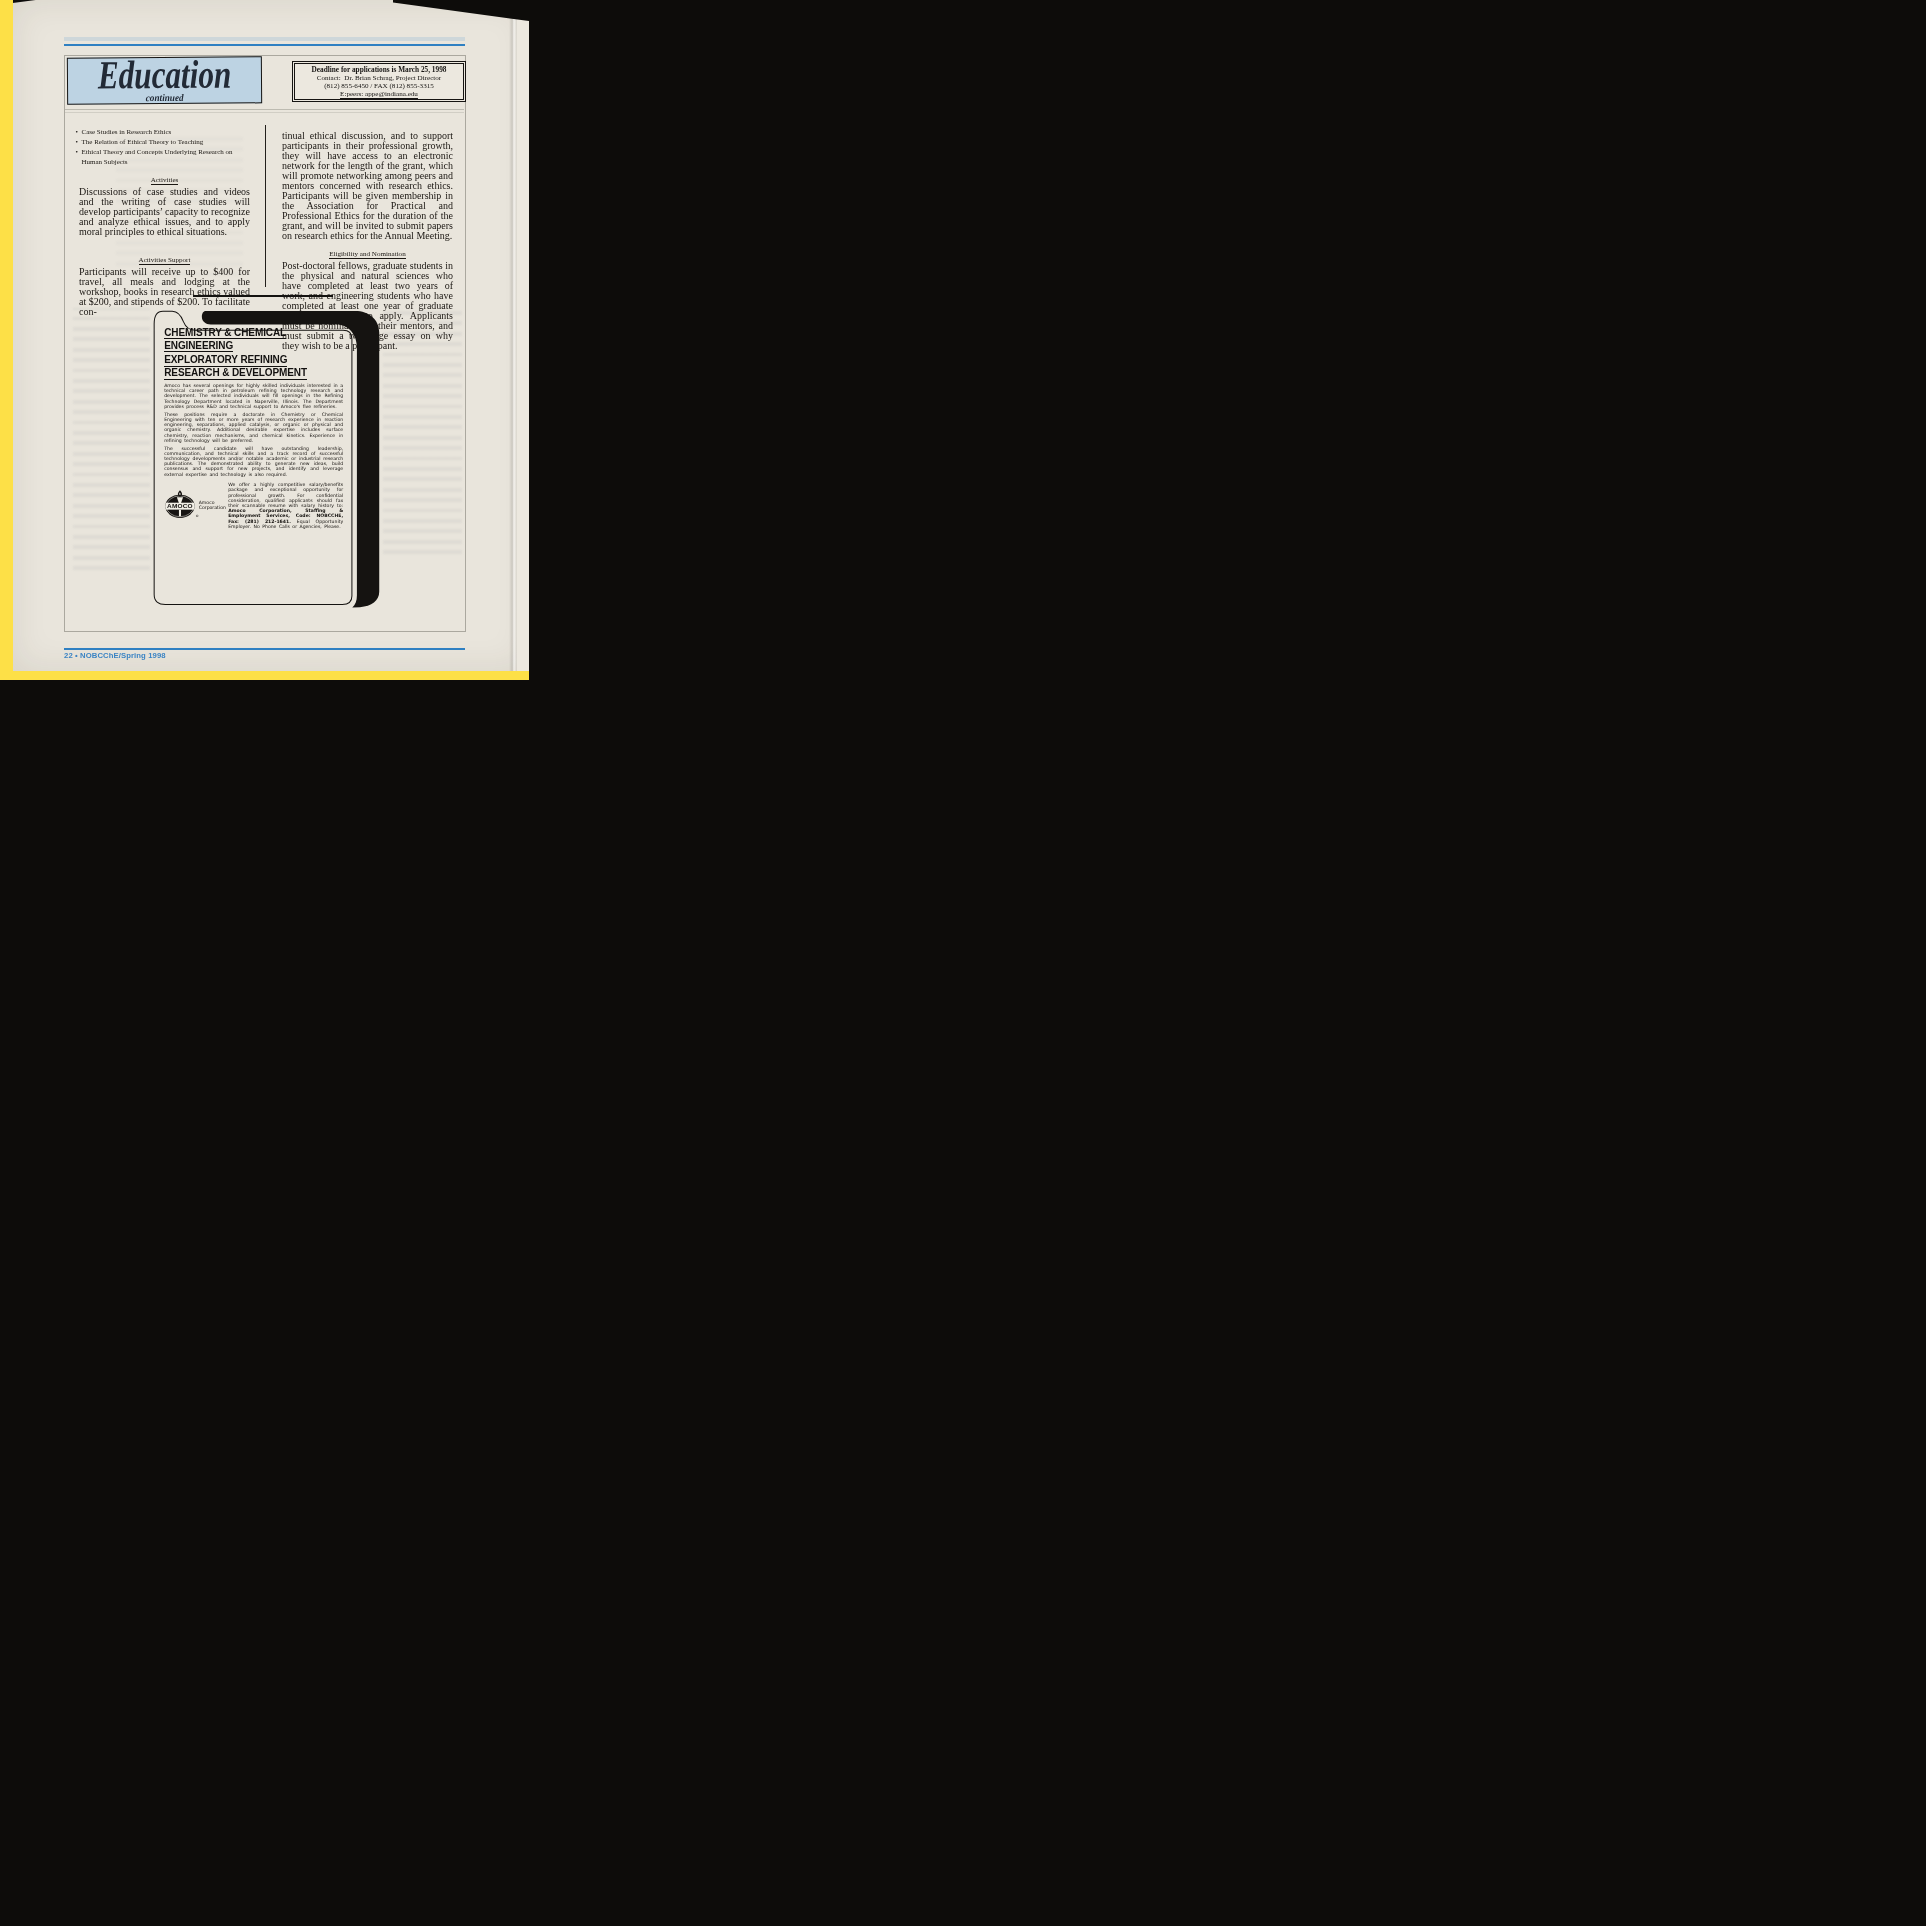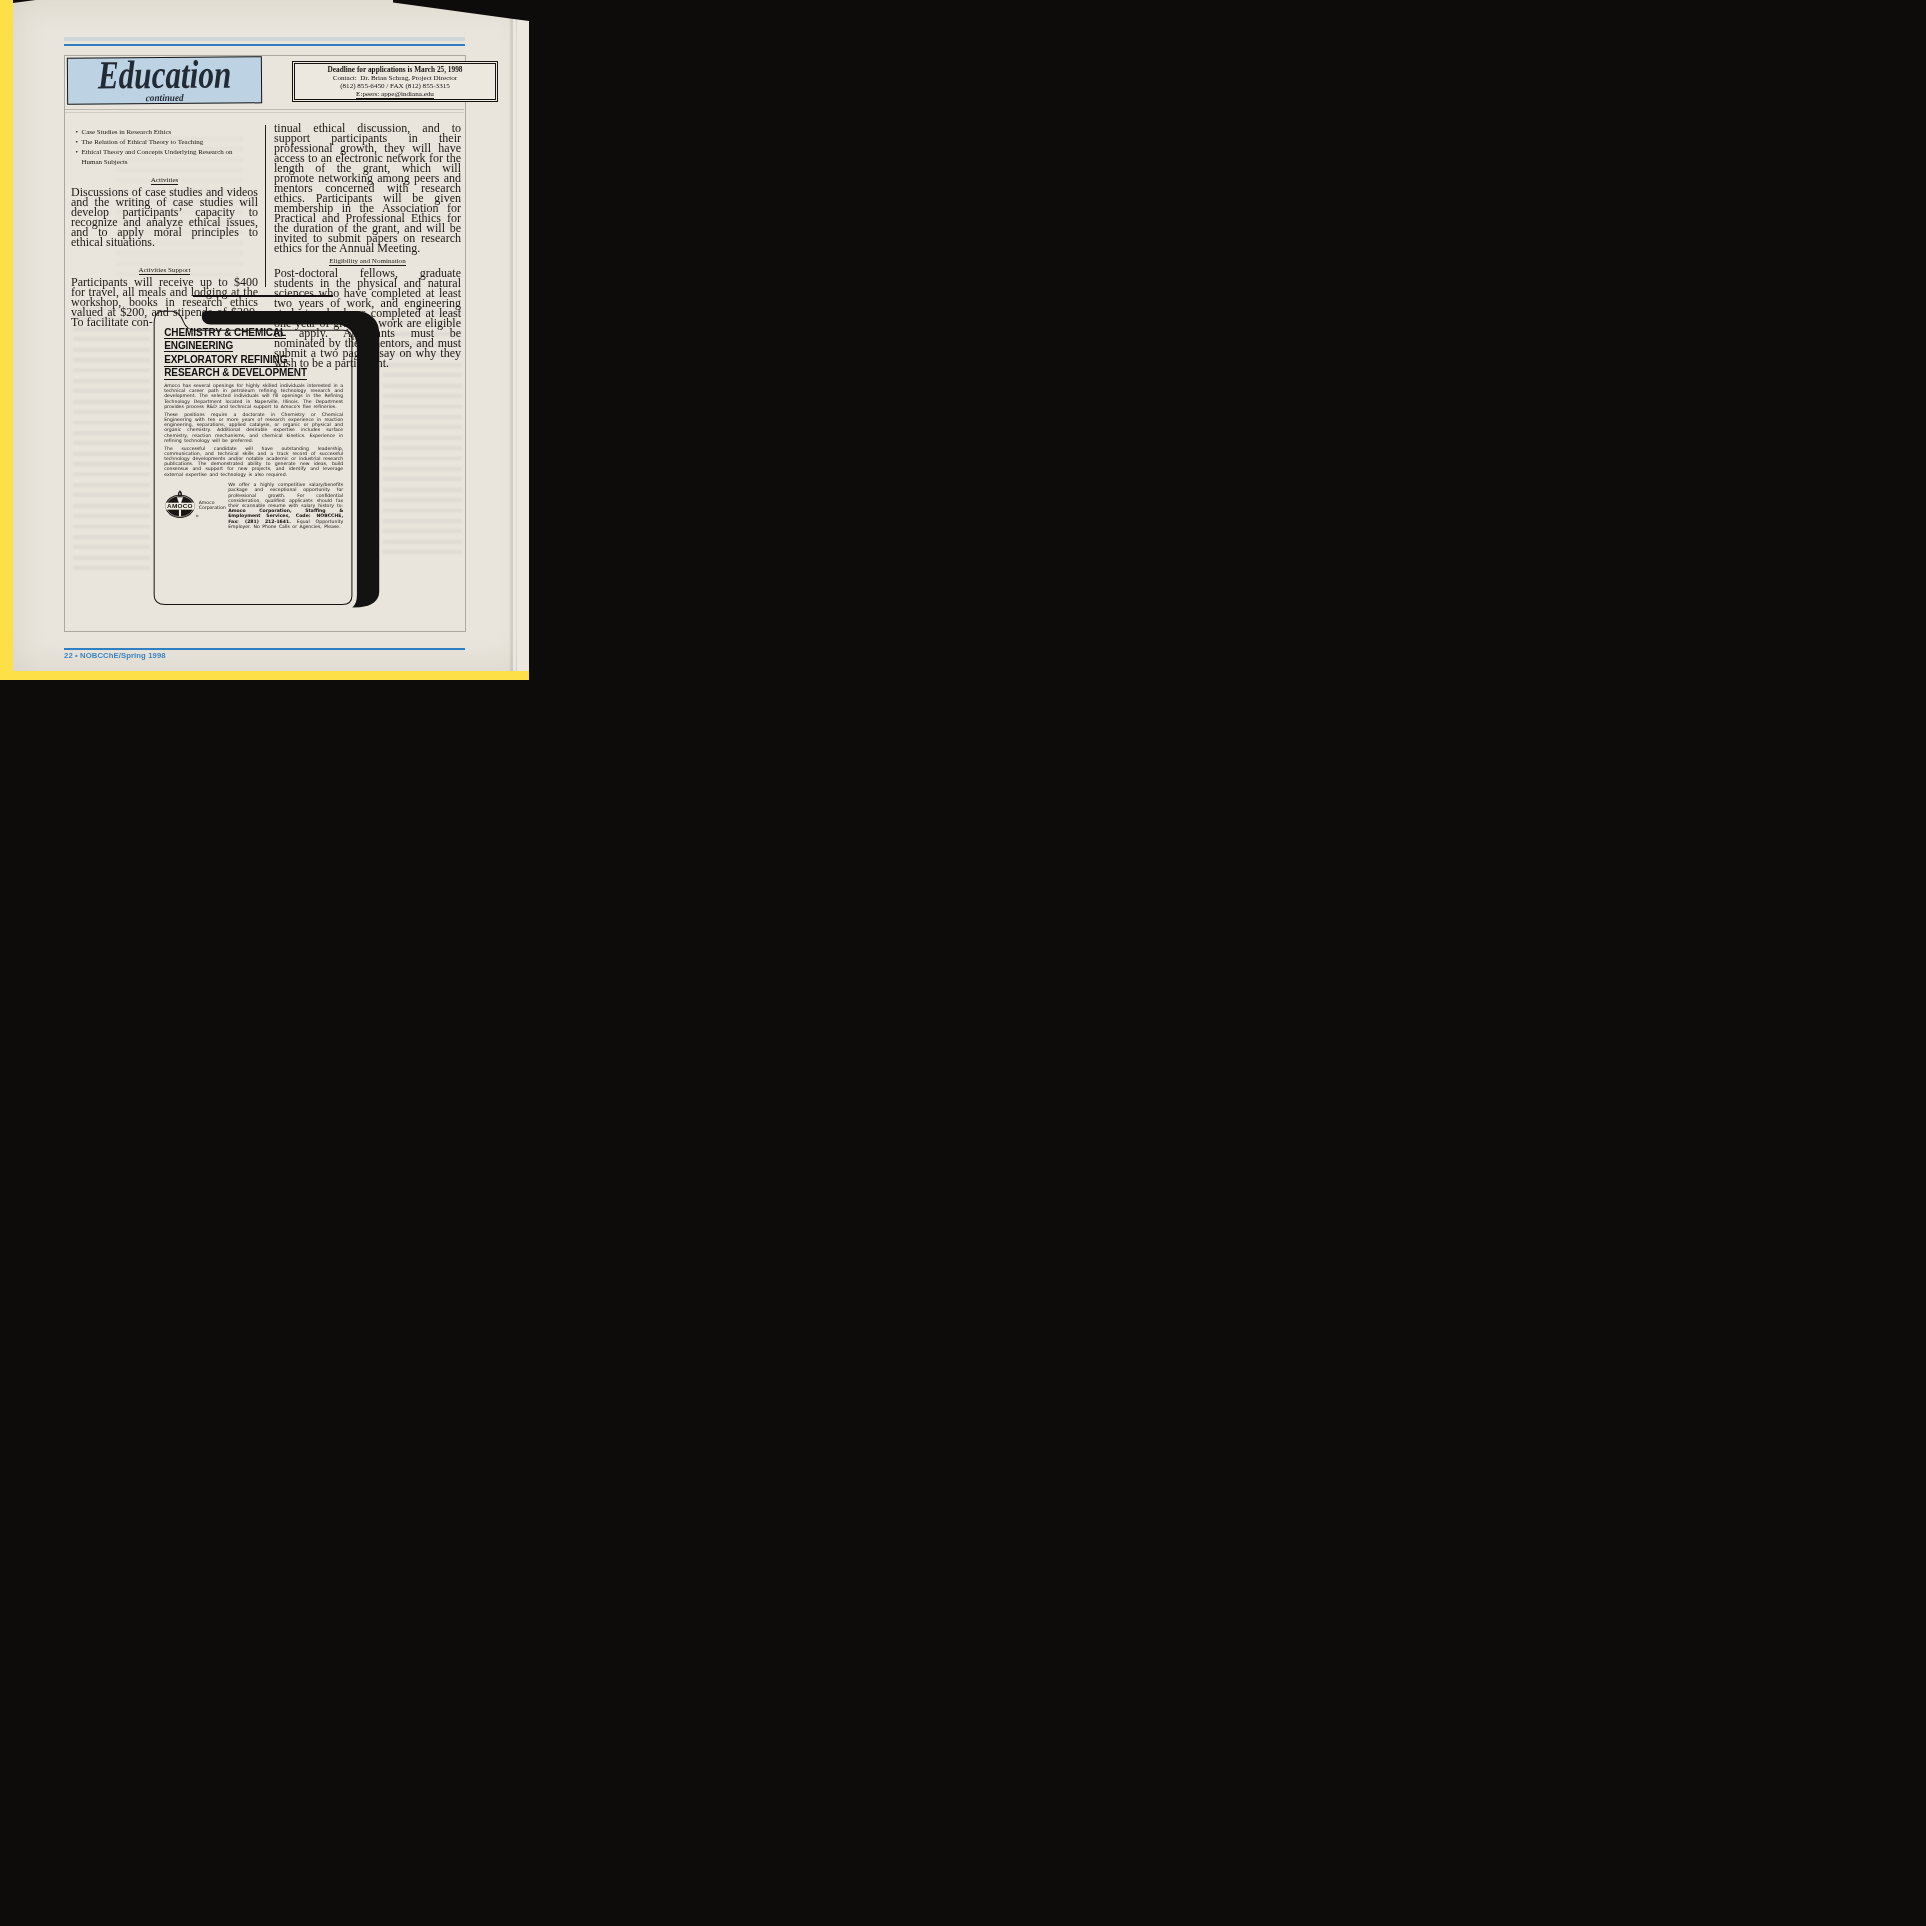--- a/index.html
+++ b/index.html
@@ -29,34 +29,34 @@
            background-image:radial-gradient(#9bbcd2 24%,rgba(0,0,0,0) 26%);
            background-size:1.5px 1.5px;
            border:1.5px solid #171513;box-sizing:border-box;transform:rotate(-0.4deg);
            display:flex;flex-direction:column;align-items:center;justify-content:center;}
   .edu-title{font:italic 700 40px/0.86 "Liberation Serif",serif;color:#222a36;
              transform:scaleX(0.78);white-space:nowrap;}
   .edu-sub{font:italic 700 10px/1 "Liberation Serif",serif;color:#222a36;margin-top:1.5px;
            transform:scaleX(0.92);}
 
   
-  .deadline{position:absolute;left:292px;top:61px;width:206px;height:41px;box-sizing:border-box;
+  .deadline{position:absolute;left:292px;top:61px;width:174px;height:41px;box-sizing:border-box;
             border:1px solid #161412;padding:1px;background:#ece8df;}
   .deadline-inner{border:0.8px solid #161412;height:100%;box-sizing:border-box;
                   display:flex;flex-direction:column;align-items:center;justify-content:center;
                   text-align:center;color:#161412;}
   .dl{font:400 7.1px/8px "Liberation Serif",serif;white-space:pre-wrap;}
   .dl.bold{font-weight:700;font-size:7.3px;}
   .dl .uline{border-bottom:0.6px solid #161412;padding-bottom:0px;}
 
   
   .col{position:absolute;top:123px;width:187px;color:#1b1713;}
   .col-left{left:71px;}
   .col-right{left:274px;}
-  .body{font-size:12px;line-height:10px;margin:0;}
+  .body{font-size:10px;line-height:10px;margin:8px;}
   .just{text-align:justify;}
   .bullets{list-style:none;margin:4px;padding:0;}
   .bullets li{position:relative;padding-left:6.5px;font-size:7px;line-height:10px;}
   .bullets li::before{content:"\2022";position:absolute;left:0.4px;}
   .heading{text-align:center;font-size:7.1px;line-height:10px;}
   .heading .hu{border-bottom:0.8px solid #1b1713;padding-bottom:0;}
   .h-act{margin-top:7.7px;}
   .h-sup{margin-top:17.7px;}
   .h-eli{margin-top:3.1px;}
   .heading + .body{margin-top:2.3px;}

